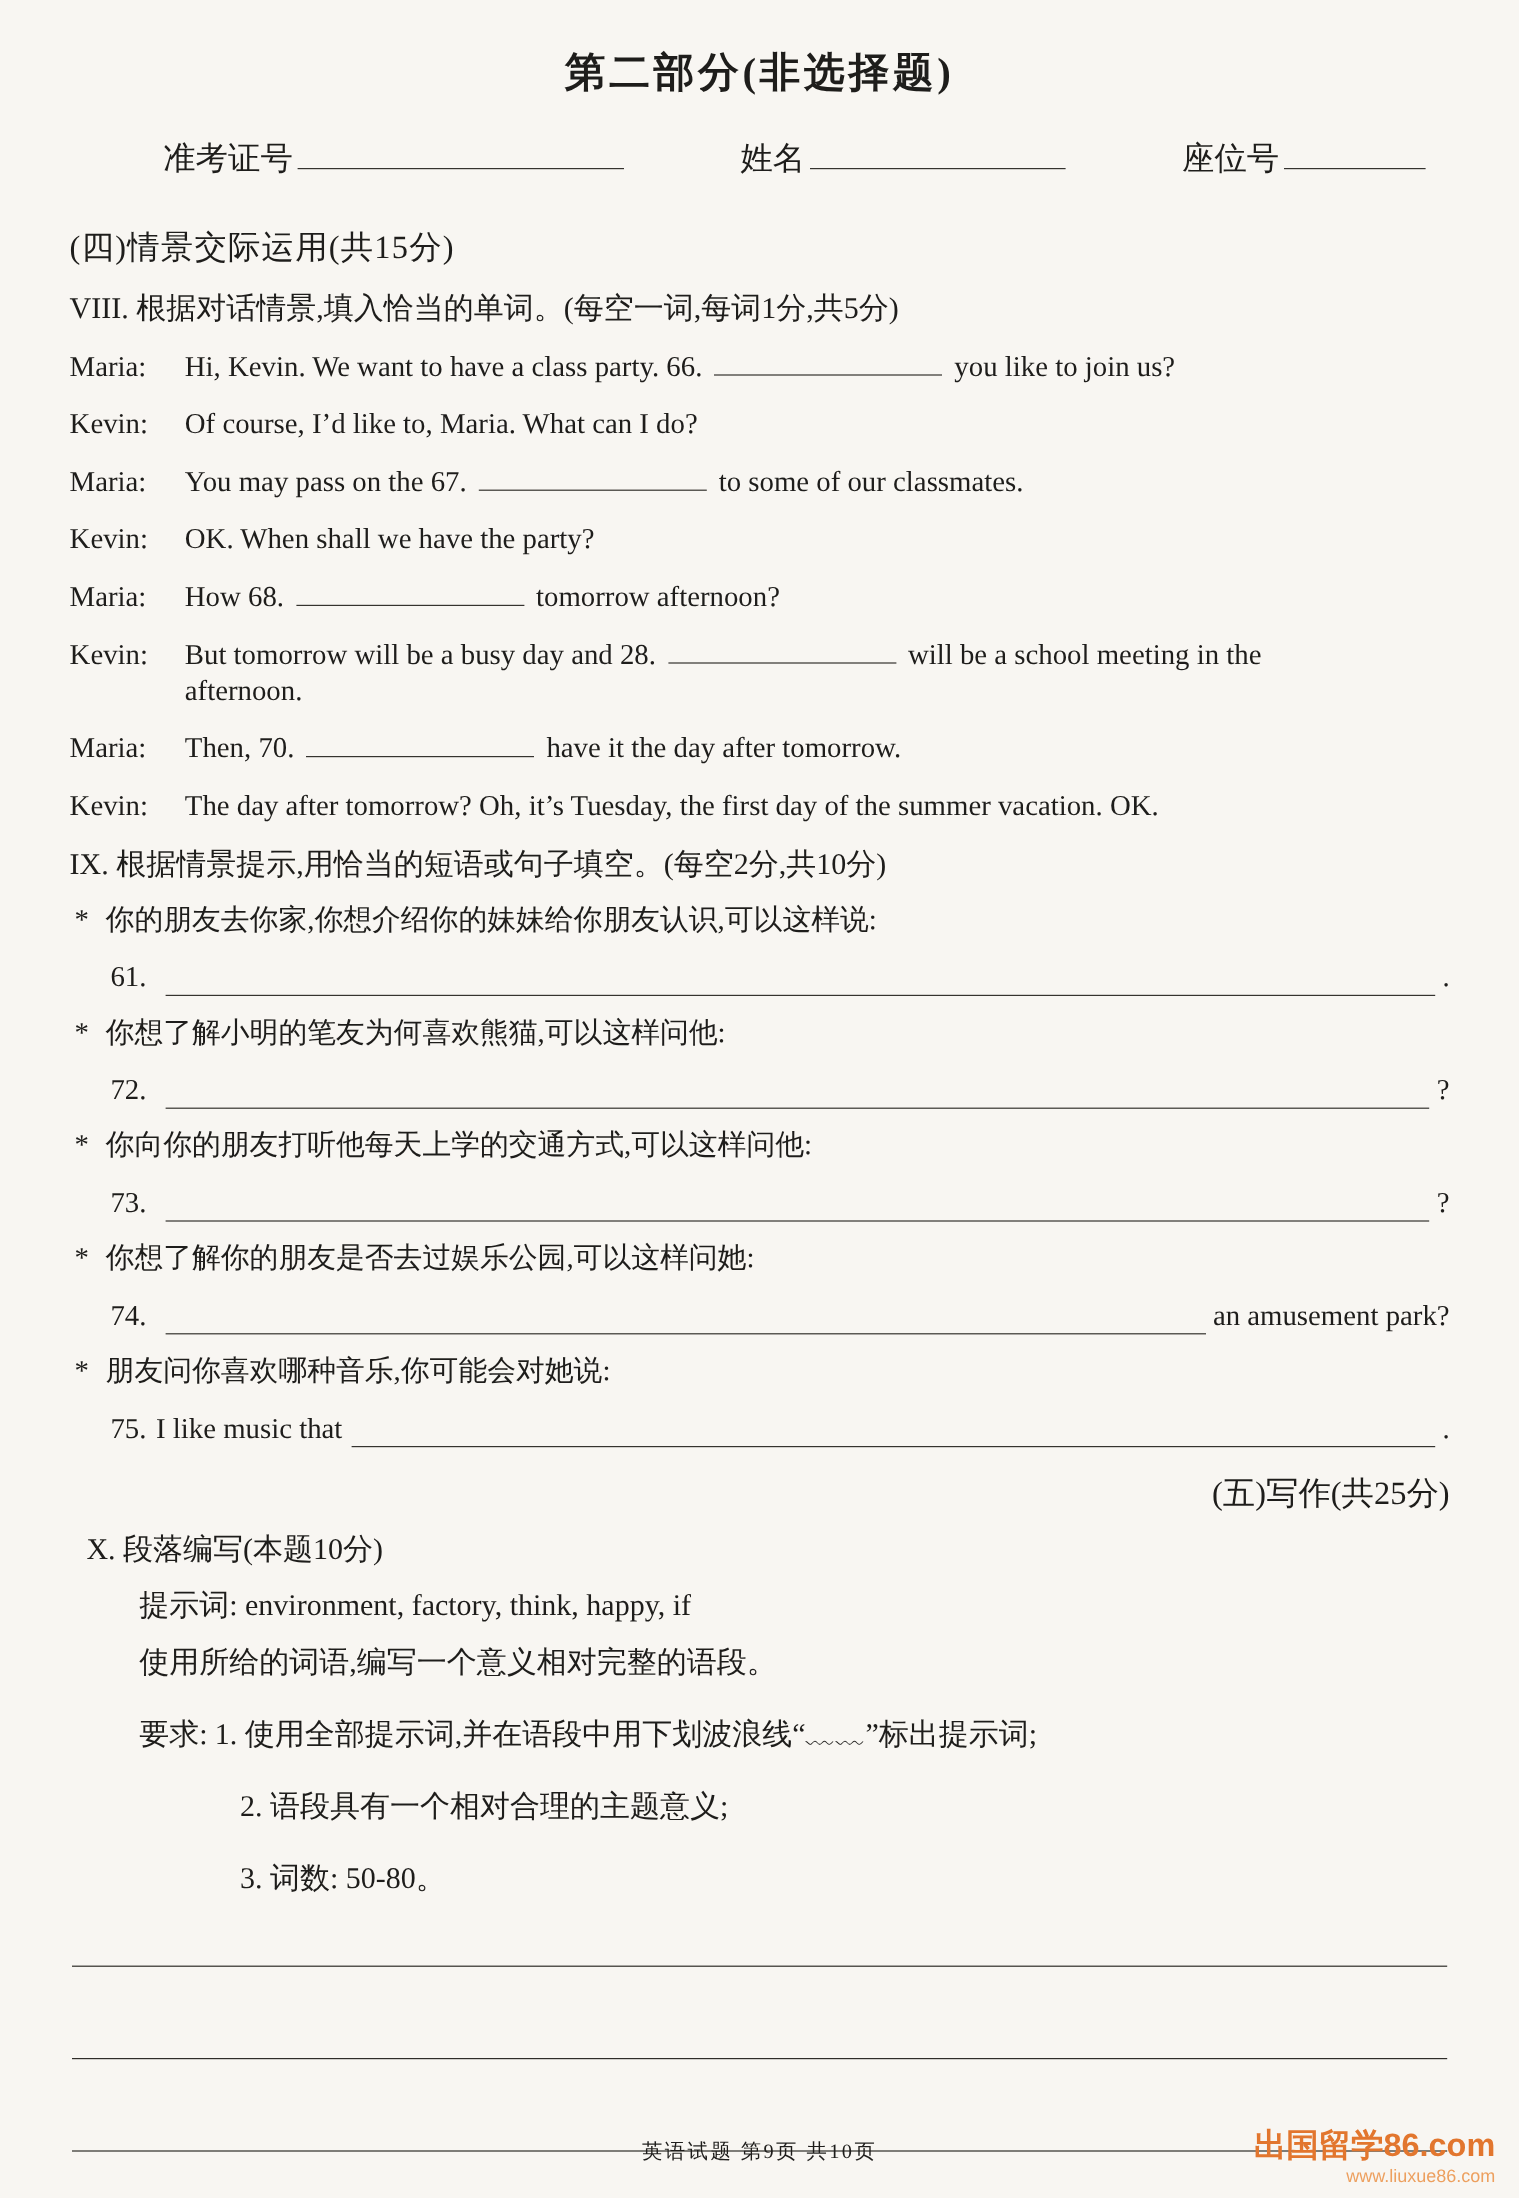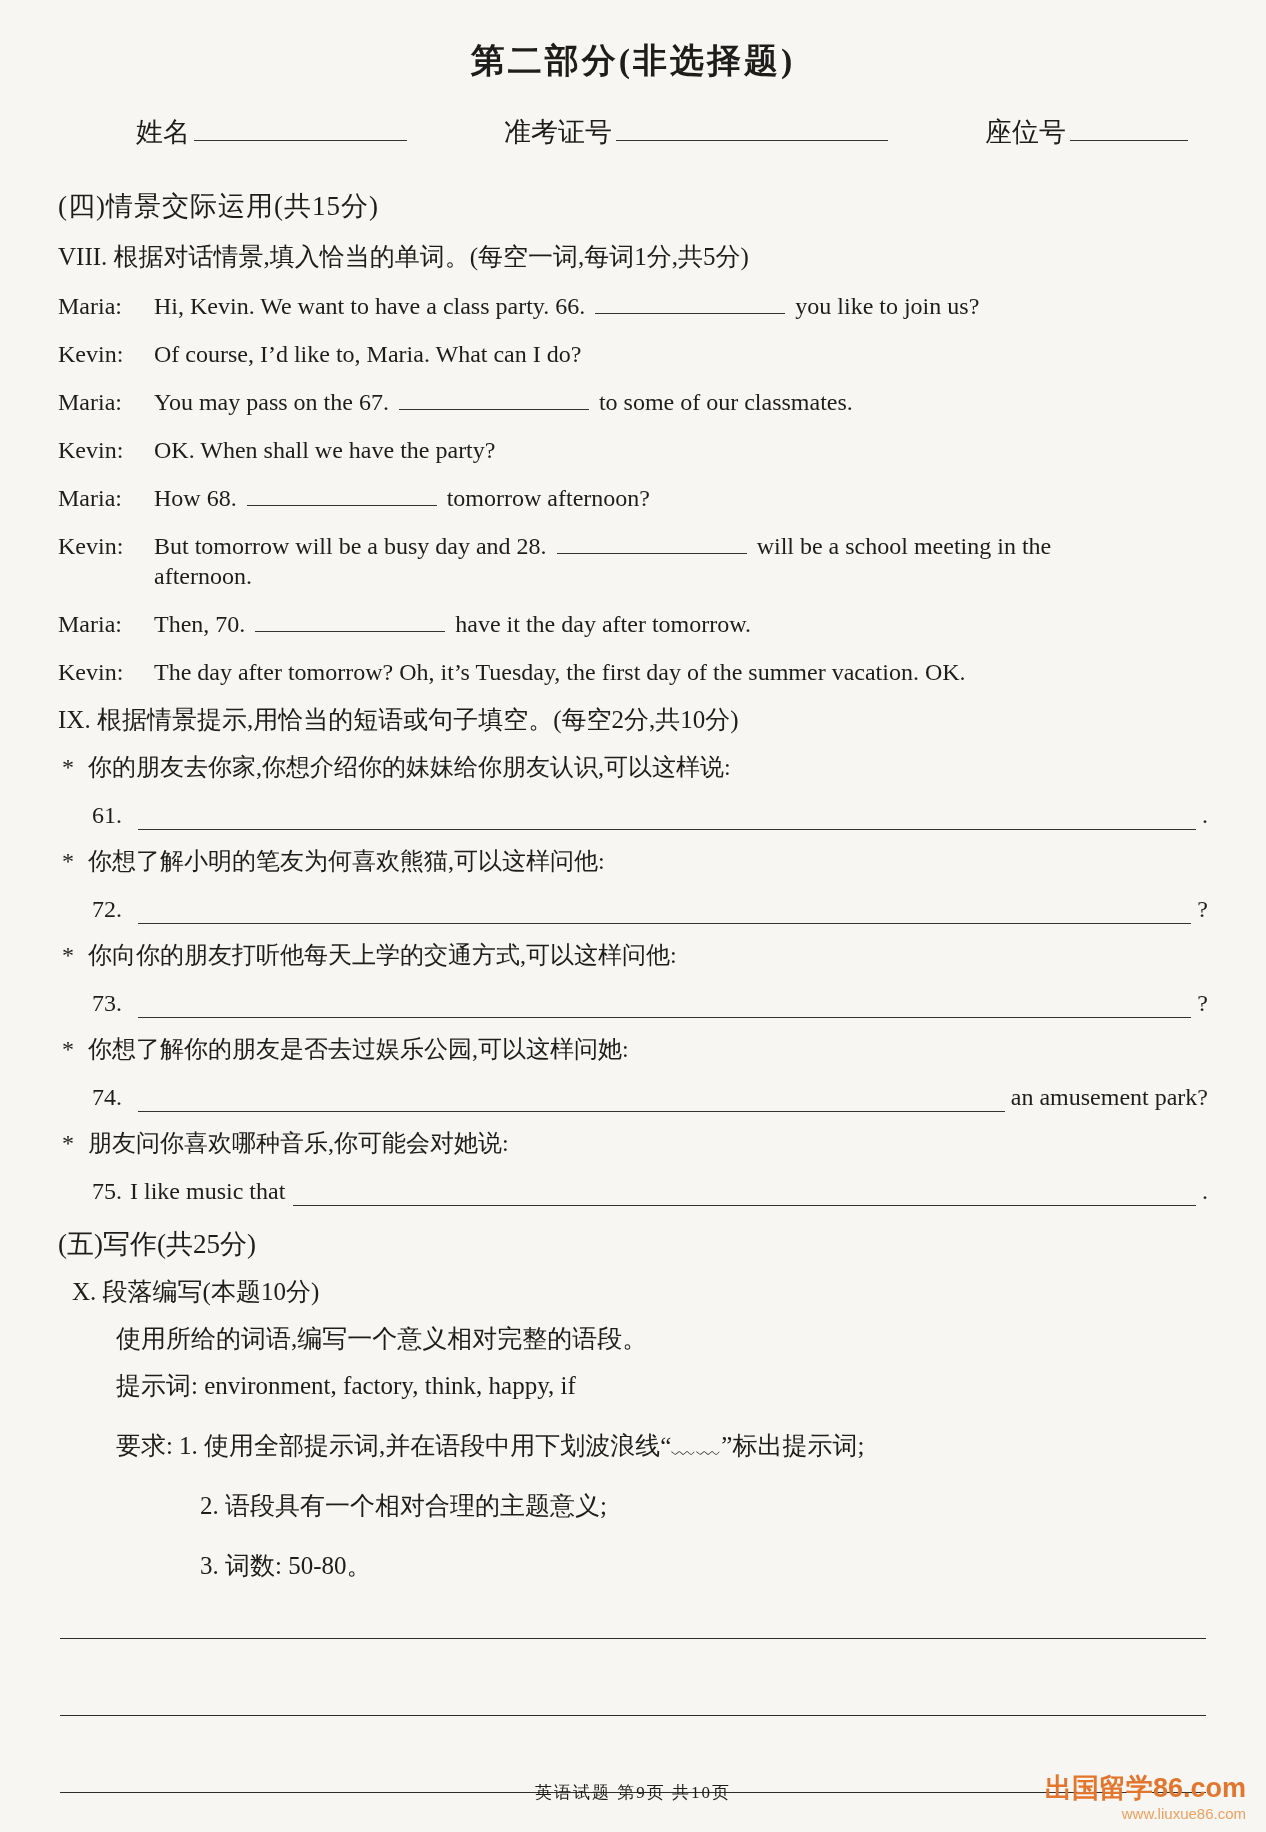--- a/index.html
+++ b/index.html
@@ -85,21 +85,21 @@
   .ix-pre { white-space: nowrap; margin-right: 8px; }
   .ix-blank {
     flex: 1;
     border-bottom: 1.7px solid #35332f;
     height: 8px;
     margin-right: 6px;
   }
   .ix-post { white-space: nowrap; }
 
   
-  .sec5-heading { text-align: left; font-size: 27px; margin-top: 20px; }
+  .sec5-heading { text-align: right; font-size: 27px; margin-top: 20px; }
   .x-block { font-size: 25px; margin-top: 14px; padding-left: 14px; }
   .x-heading { line-height: 32px; }
   .x-line { margin-top: 15px; line-height: 32px; padding-left: 44px; }
   .req-row { display: flex; margin-top: 28px; line-height: 32px; }
   .req-row.first { padding-left: 44px; }
   .req-label { white-space: nowrap; margin-right: 6px; }
   .req-row.cont { padding-left: 128px; }
 
   
   .write-area { margin-top: 56px; padding: 0 2px; }
@@ -133,24 +133,24 @@
 </style>
 </head>
 <body>
 
 <div class="page">
 
   <div class="title">第二部分(非选择题)</div>
 
   <div class="reg-row">
     <span class="reg-group">
-      <span>姓名</span><span class="fill w-name"></span>
+      <span>准考证号</span><span class="fill w-adm"></span>
     </span>
     <span class="reg-group">
-      <span>准考证号</span><span class="fill w-adm"></span>
+      <span>姓名</span><span class="fill w-name"></span>
     </span>
     <span class="reg-group">
       <span>座位号</span><span class="fill w-seat"></span>
     </span>
   </div>
 
   <div class="sec-heading-center">(四)情景交际运用(共15分)</div>
   <div class="part-heading">VIII. 根据对话情景,填入恰当的单词。(每空一词,每词1分,共5分)</div>
 
   <div class="dialogue">
@@ -277,22 +277,22 @@
           <span class="ix-post">.</span>
       </div>
     </div>
 
   </div>
 
   <div class="sec5-heading">(五)写作(共25分)</div>
 
   <div class="x-block">
     <div class="x-heading">X. 段落编写(本题10分)</div>
+    <div class="x-line">提示词: environment, factory, think, happy, if</div>
     <div class="x-line">使用所给的词语,编写一个意义相对完整的语段。</div>
-    <div class="x-line">提示词: environment, factory, think, happy, if</div>
     <div class="req-row first">
       <span class="req-label">要求:</span>
       <span>1. 使用全部提示词,并在语段中用下划波浪线“﹏﹏”标出提示词;</span>
     </div>
     <div class="req-row cont">
       <span>2. 语段具有一个相对合理的主题意义;</span>
     </div>
     <div class="req-row cont">
       <span>3. 词数: 50-80。</span>
     </div>

